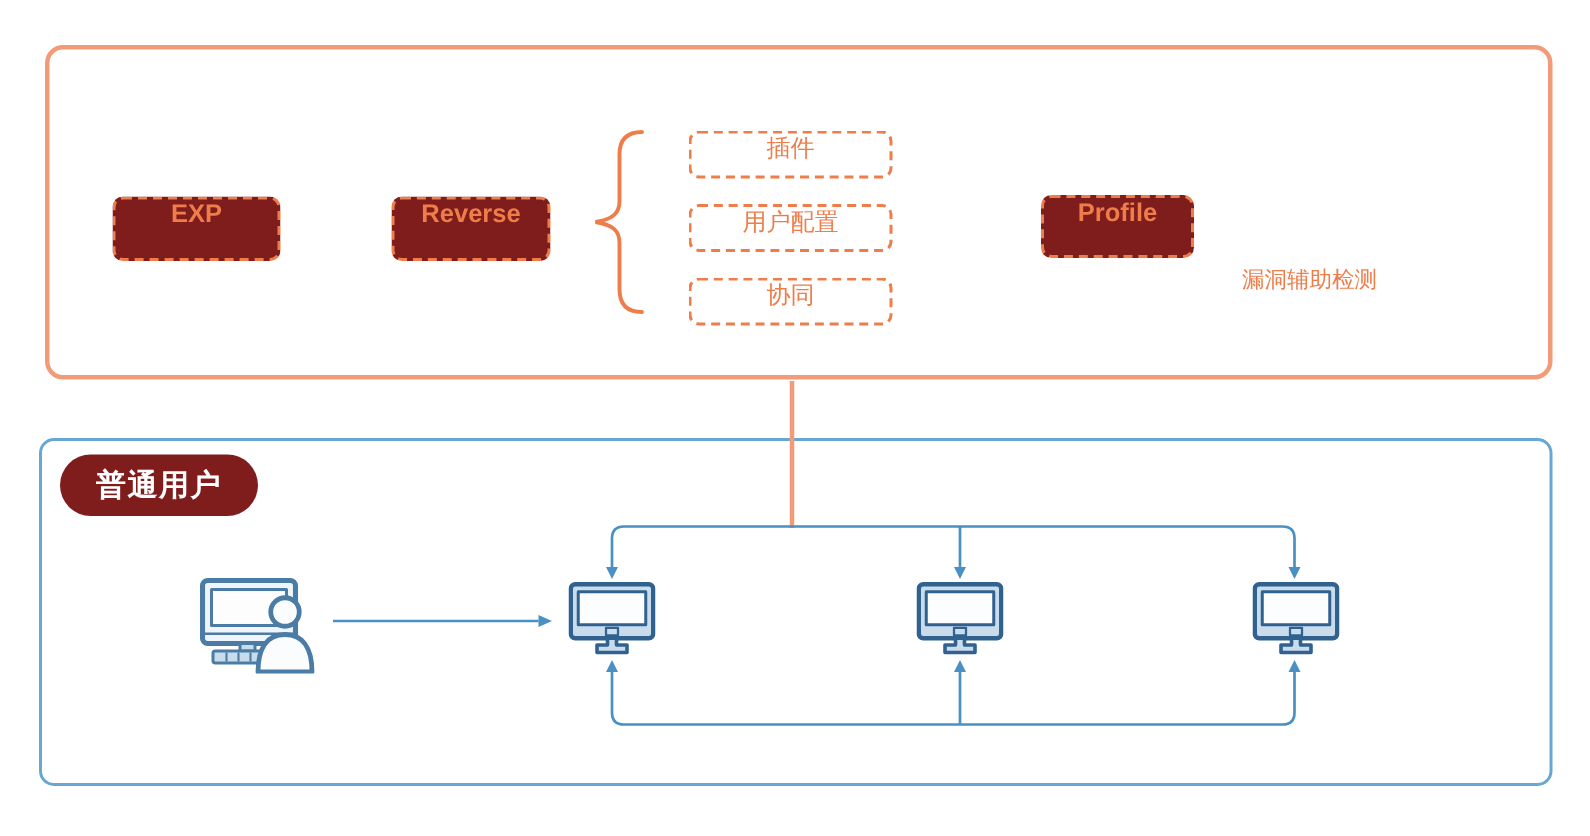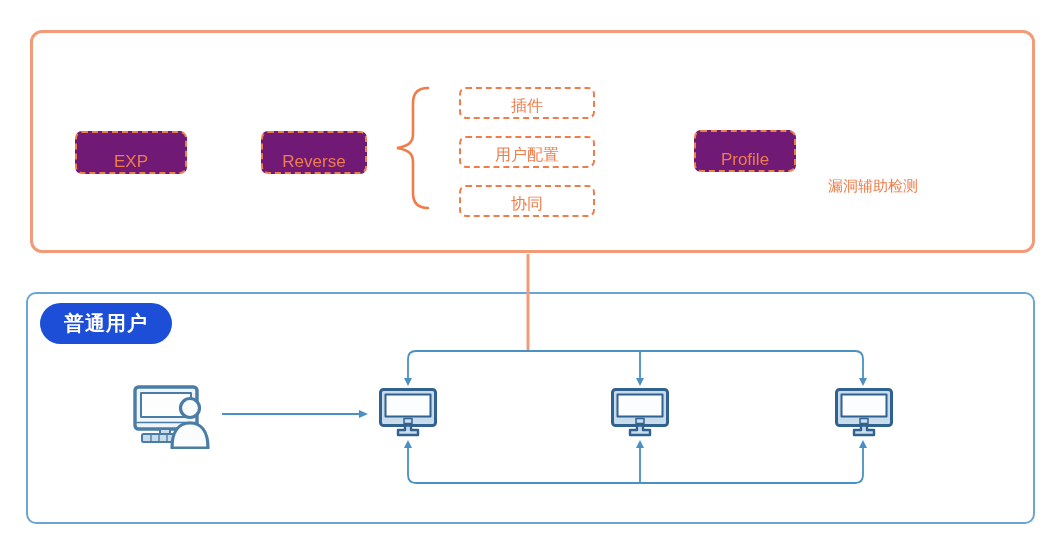--- a/index.html
+++ b/index.html
@@ -4,31 +4,31 @@
 <style>
   html,body{margin:0;padding:0;background:#ffffff;}
   #stage{
     position:relative;width:1060px;height:557px;background:#ffffff;overflow:hidden;
     font-family:"Liberation Sans", sans-serif;
   }
   .panel{position:absolute;background:#ffffff;box-sizing:border-box;}
   .panel.orange{left:30px;top:30px;width:1005px;height:223px;border:3px solid #f29b79;border-radius:12px;}
   .panel.blue{left:26px;top:292px;width:1009px;height:232px;border:2.5px solid #68a7d3;border-radius:10px;}
   .obox{
-    position:absolute;box-sizing:border-box;display:flex;align-items:flex-end;justify-content:center;
+    position:absolute;box-sizing:border-box;display:flex;align-items:flex-start;justify-content:center;
     border:2px dashed #ee7d4a;border-radius:7px;color:#ee7d4a;font-size:17px;background:#ffffff;
   }
-  .obox.fill{background:#701a75;}
+  .obox.fill{background:#7f1d1d;font-weight:bold;}
   .obox.cjk{font-size:16px;}
   .caption{
     position:absolute;color:#ee7d4a;font-size:15px;text-align:left;
   }
   .pill{
     position:absolute;left:40px;top:303px;width:132px;height:41px;border-radius:21px;
-    background:#1d4ed8;color:#ffffff;font-weight:bold;font-size:20px;
+    background:#7f1d1d;color:#ffffff;font-weight:bold;font-size:20px;
     display:flex;align-items:center;justify-content:center;letter-spacing:1px;
   }
   .overlay{position:absolute;left:0;top:0;pointer-events:none;}
   .icon-abs{position:absolute;}
 </style>
 </head>
 <body>
 
 <div id="stage">
 

